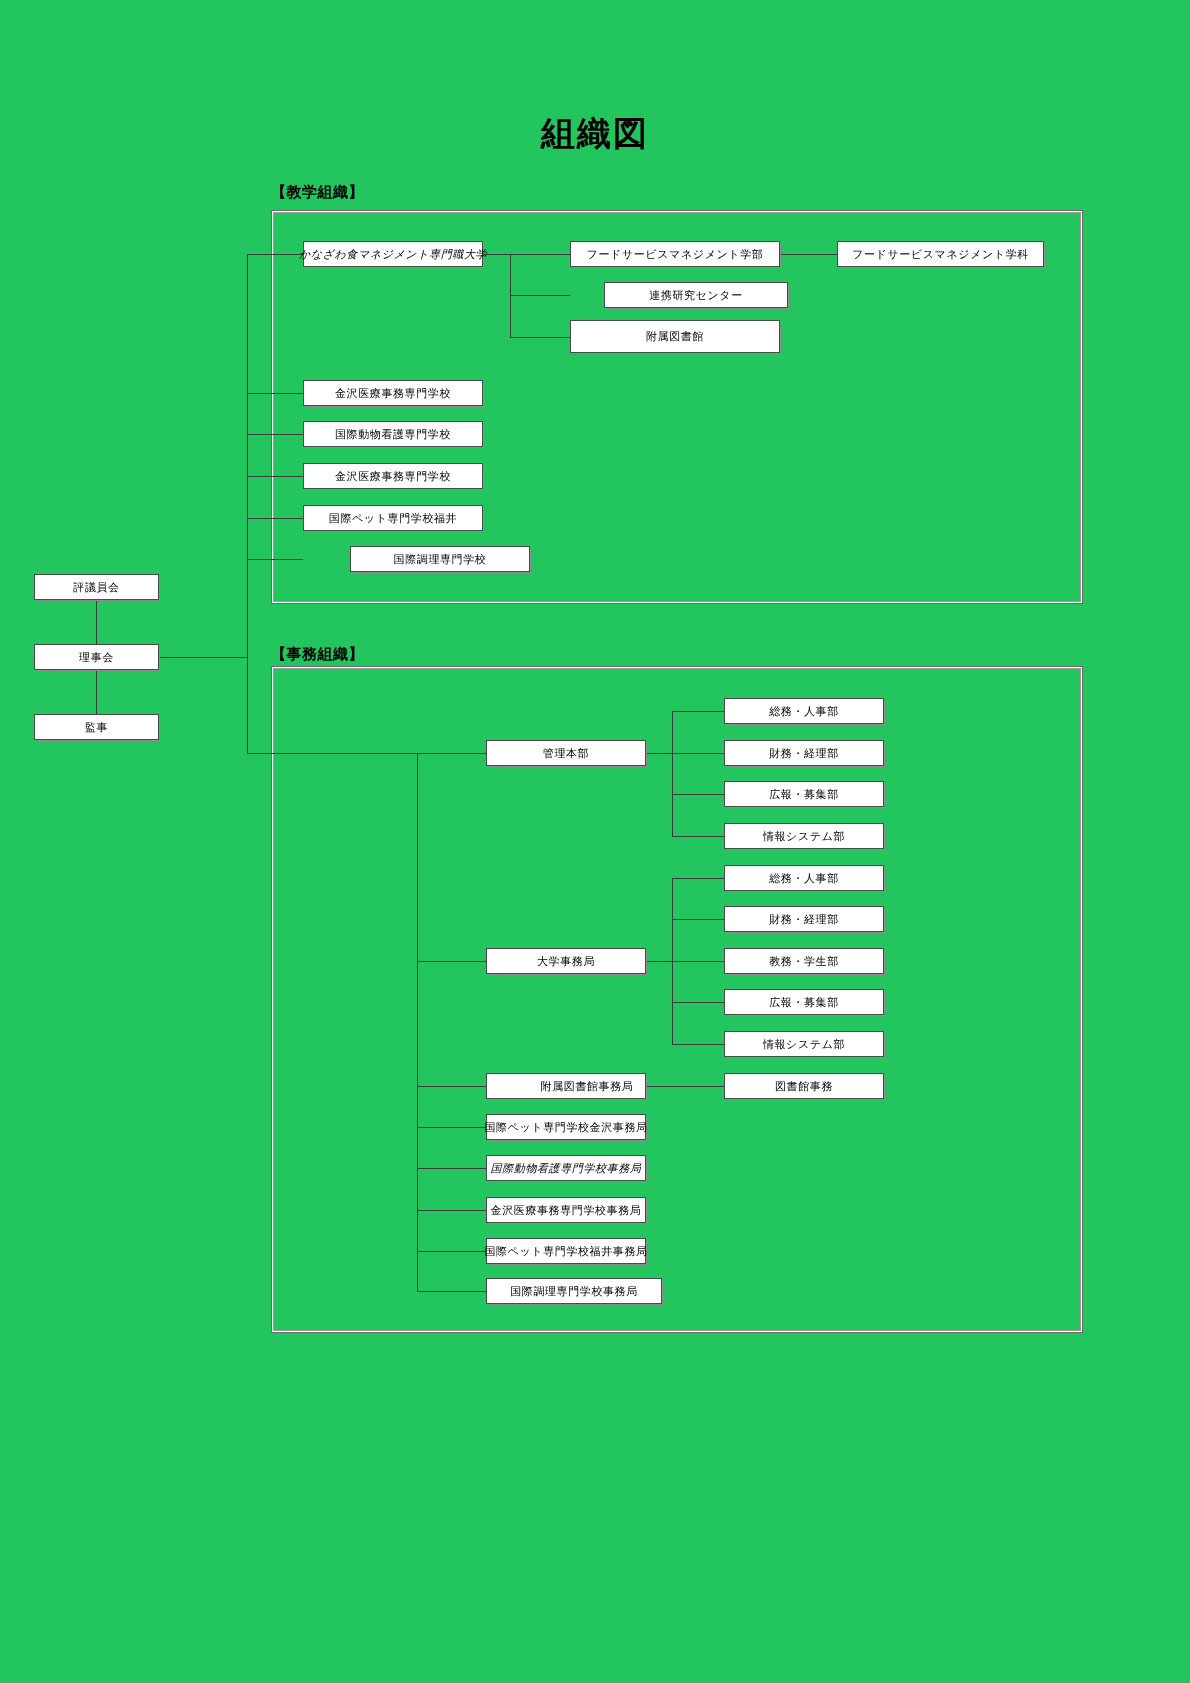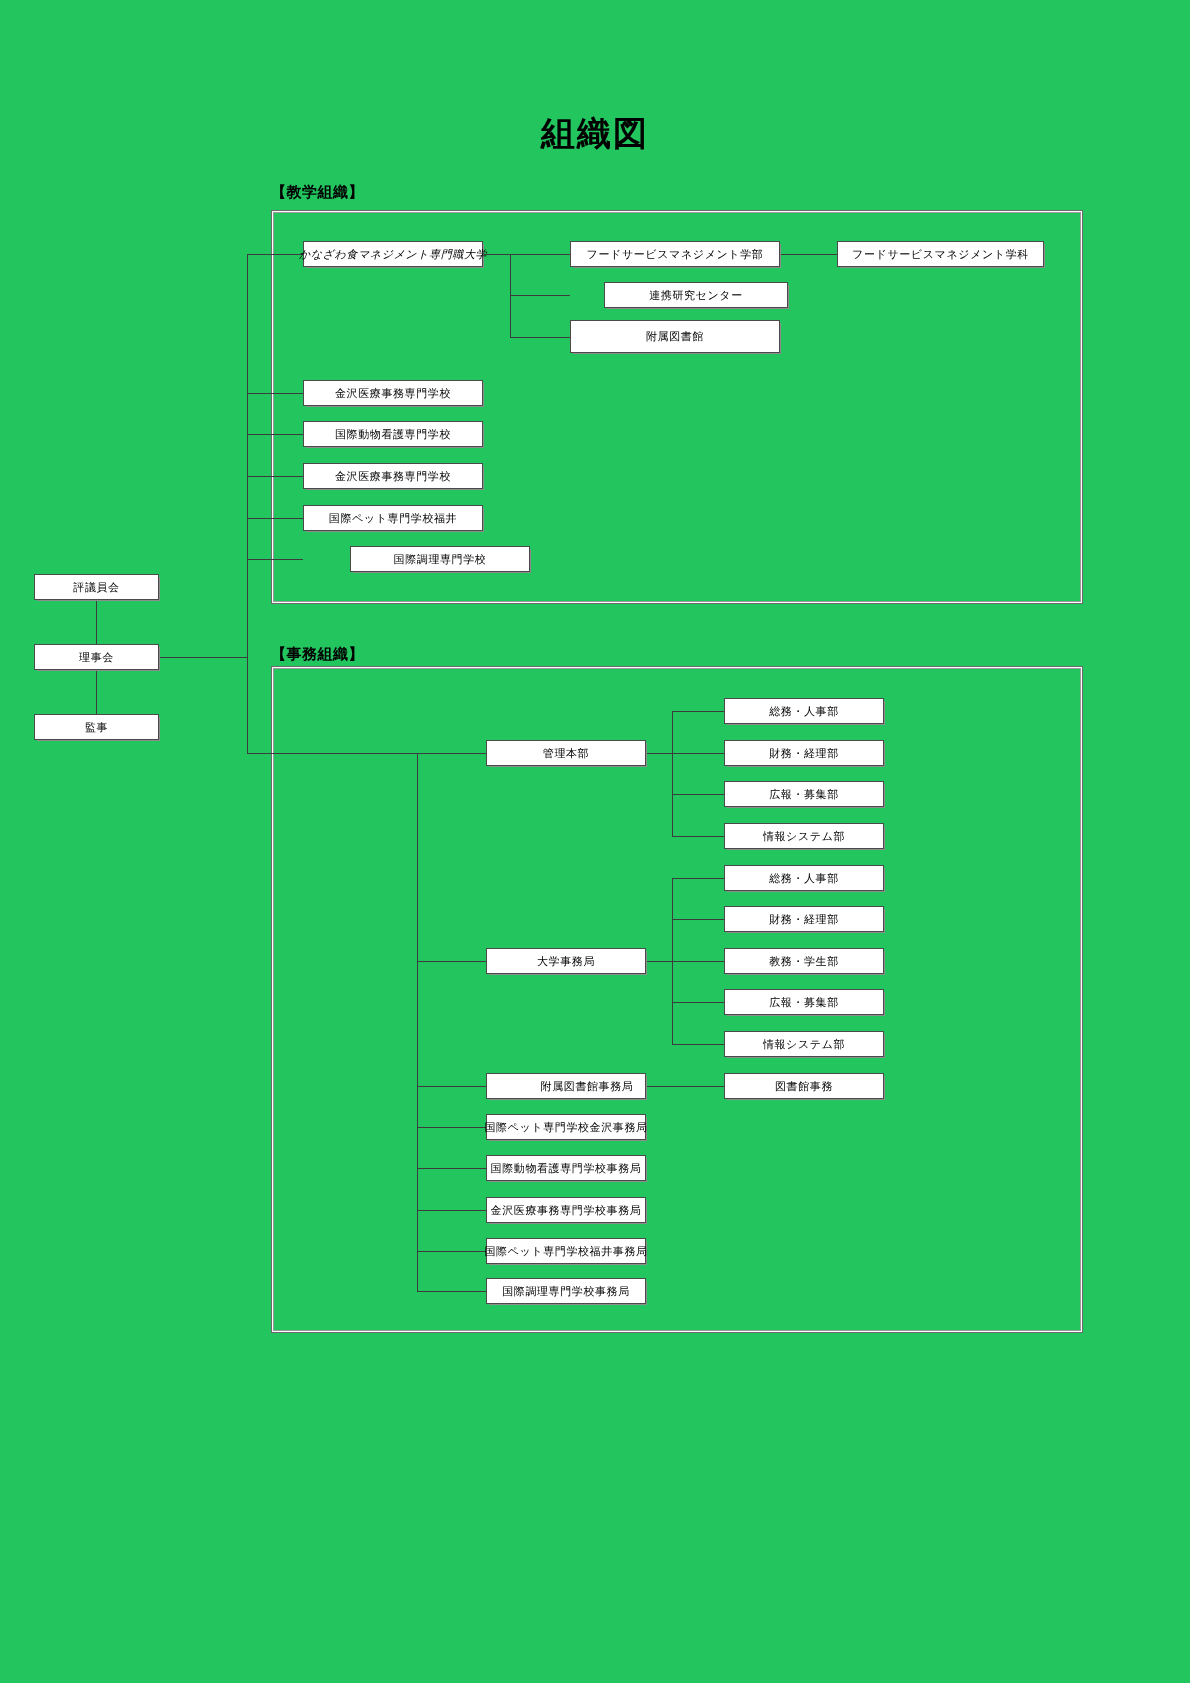--- a/index.html
+++ b/index.html
@@ -178,24 +178,24 @@
 
   <div class="hline" style="left:417px; top:1086px; width:69px;"></div>
   <div class="node shadowed" style="left:486px; top:1073px; width:160px; height:26px;padding-left:42px;">附属図書館事務局</div>
   <div class="hline" style="left:646px; top:1086px; width:78px;"></div>
   <div class="node shadowed" style="left:724px; top:1073px; width:160px; height:26px;">図書館事務</div>
 
   <div class="hline" style="left:417px; top:1127px; width:69px;"></div>
   <div class="node shadowed" style="left:486px; top:1114px; width:160px; height:26px;">国際ペット専門学校金沢事務局</div>
 
   <div class="hline" style="left:417px; top:1168px; width:69px;"></div>
-  <div class="node shadowed" style="left:486px; top:1155px; width:160px; height:26px;">国際動物看護専門学校事務局</div>
+  <div class="node shadowed" style="left:486px; top:1155px; width:160px; height:26px;font-style:italic;">国際動物看護専門学校事務局</div>
 
   <div class="hline" style="left:417px; top:1210px; width:69px;"></div>
   <div class="node shadowed" style="left:486px; top:1197px; width:160px; height:26px;">金沢医療事務専門学校事務局</div>
 
   <div class="hline" style="left:417px; top:1251px; width:69px;"></div>
   <div class="node shadowed" style="left:486px; top:1238px; width:160px; height:26px;">国際ペット専門学校福井事務局</div>
 
   <div class="hline" style="left:417px; top:1291px; width:69px;"></div>
-  <div class="node shadowed" style="left:486px; top:1278px; width:160px; height:26px;">国際調理専門学校事務局</div>
+  <div class="node shadowed" style="left:486px; top:1278px; width:176px; height:26px;">国際調理専門学校事務局</div>
 
 </div>
 
 </body></html>

